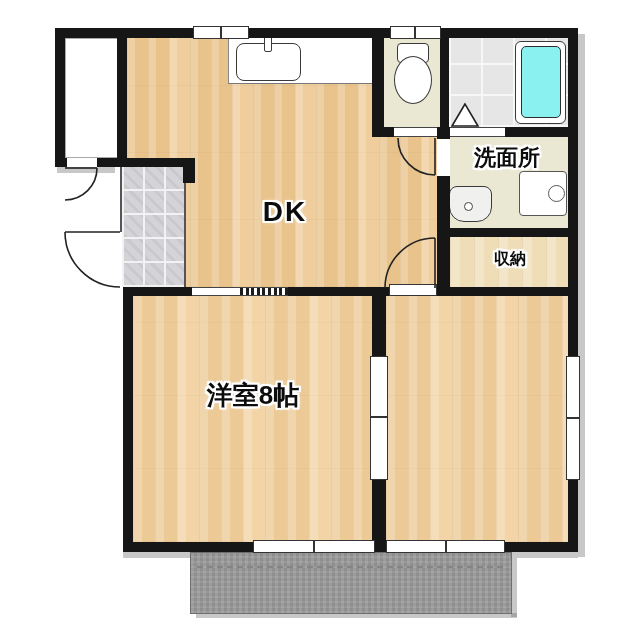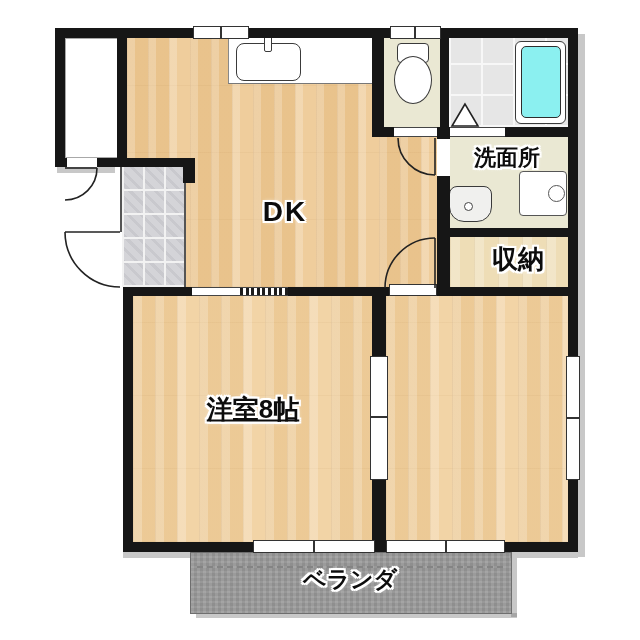--- a/index.html
+++ b/index.html
@@ -169,17 +169,16 @@
       <path d="M435,138 V175"></path>
       <path d="M398,138 A37,37 0 0 0 435,175"></path>
       <path d="M435,238 V288"></path>
       <path d="M435,238 A50,50 0 0 0 385,288"></path>
     </g>
     <polygon points="465,104 452,126 478,126" fill="#ffffff" stroke="#222" stroke-width="1.6"></polygon>
   </svg>
 
   <div class="abs lbl" style="left:285px;top:212px;font-size:28px;letter-spacing:2px;">DK</div>
   <div class="abs lbl" style="left:507px;top:158px;font-size:22px;">洗面所</div>
-  <div class="abs lbl" style="left:510px;top:259px;font-size:26px;margin-left:8px;">収納</div>
-  <div class="abs lbl" style="left:253px;top:409px;font-size:26px;text-decoration:underline;">洋室8帖</div>
-  <div class="abs lbl" style="left:350px;top:579px;font-size:23px;">ベランダ</div>
+  <div class="abs lbl" style="left:510px;top:259px;font-size:16px;">収納</div>
+  <div class="abs lbl" style="left:253px;top:395px;font-size:26px;">洋室8帖</div>
 
 </div>
 
 </body></html>

